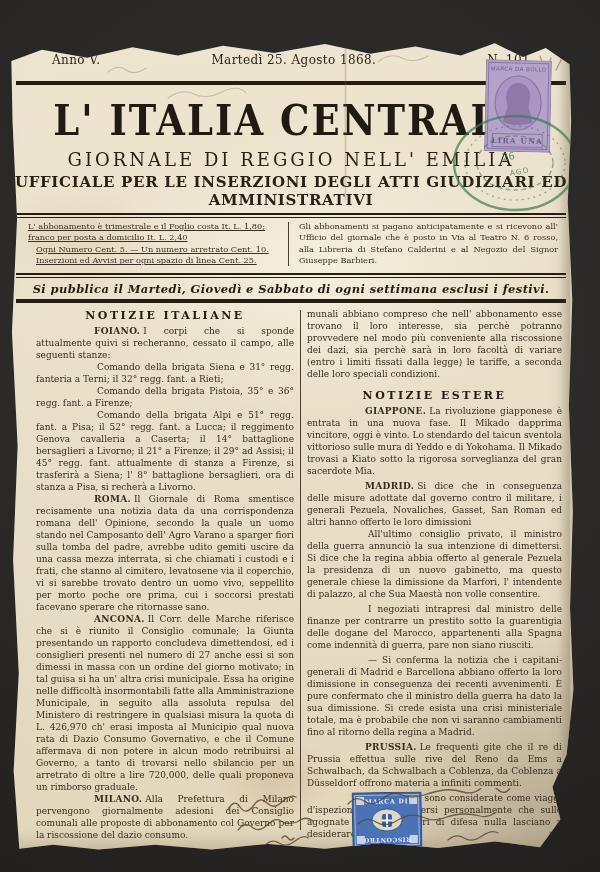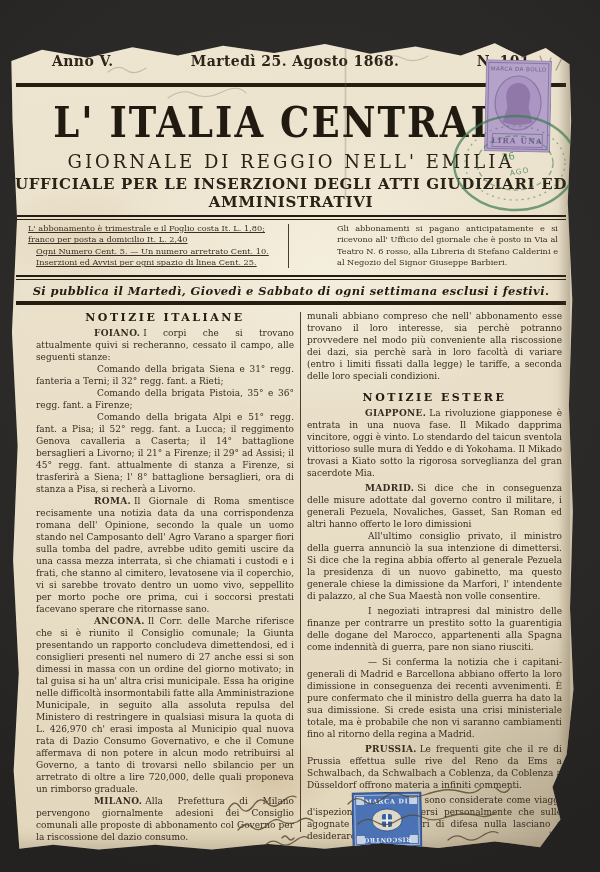--- a/index.html
+++ b/index.html
@@ -15,34 +15,34 @@
       radial-gradient(ellipse 300px 200px at 55% 28%, rgba(255,252,240,.5), transparent 75%),
       linear-gradient(174deg, #eee5d1 0%, #e8dec7 55%, #e2d6ba 100%);
     box-shadow: inset -6px -8px 18px rgba(80,65,45,.25), inset 4px 3px 12px rgba(255,255,250,.4);
     clip-path:polygon(0.6% 2.6%, 6% 1.2%, 14% 2.2%, 22% 0.9%, 30% 1.9%, 38% 0.7%, 47% 1.6%, 56% 0.5%, 64% 1.7%, 72% 0.8%, 80% 1.9%, 86% 0.4%, 91% 2.1%, 95% 1%, 99.2% 3%, 99.5% 10%, 98.9% 20%, 99.7% 32%, 99.1% 45%, 99.8% 58%, 99.3% 70%, 99.9% 80%, 98.7% 88%, 96.2% 92%, 97.6% 96%, 94% 99.4%, 86% 98.7%, 76% 99.5%, 66% 98.9%, 56% 99.6%, 46% 99%, 36% 99.7%, 26% 99.1%, 16% 99.7%, 8% 99.1%, 2% 99.6%, 1% 90%, 1.9% 78%, 0.9% 64%, 1.7% 50%, 0.7% 36%, 1.6% 22%, 0.8% 10%);}
   .crease-v{position:absolute;left:336px;top:0;width:3px;height:160px;
     background:linear-gradient(to right, transparent, rgba(120,100,70,.28), transparent);}
   .edge-shade{position:absolute;right:4px;top:0;width:12px;height:100%;
     background:linear-gradient(to right, transparent, rgba(110,90,60,.22));}
   
   .header-row{display:flex;justify-content:space-between;align-items:baseline;
-    padding:13px 44px 0 44px;font-size:14px;font-weight:bold;letter-spacing:.4px;color:#2d241a;}
+    padding:13px 44px 0 44px;font-size:12px;font-weight:normal;letter-spacing:.4px;color:#2d241a;}
   .rule-thick{height:4px;background:#261d12;margin:14px 8px 0 8px;}
   .masthead-title{margin:4px 0 0 0;text-align:center;font-size:37px;font-weight:bold;
     letter-spacing:2px;color:#211a11;transform:scaleY(1.18);transform-origin:top center;line-height:52px;}
   .masthead-subtitle{margin:8px 0 0 0;text-align:center;font-size:18px;font-weight:normal;
     letter-spacing:3px;color:#2b2217;}
   .masthead-tagline{margin:3px 0 0 0;text-align:center;font-size:15px;font-weight:bold;
     letter-spacing:.7px;color:#2b2217;}
   .rule-double{margin:4px 8px 0 8px;border-top:2px solid #261d12;border-bottom:1px solid #261d12;height:2px;}
   
   .sub-block{display:flex;padding:3px 16px 2px 20px;font-size:8.2px;line-height:11.4px;color:#3b3023;}
   .sub-left{width:250px;padding-right:8px;text-decoration:underline;}
   .sub-div{width:1px;background:#4a3e2f;margin:1px 2px;}
-  .sub-right{flex:1;padding-left:8px;text-align:justify;margin-left:38px;}
+  .sub-right{flex:1;padding-left:8px;text-align:justify;}
   .sub-ind{text-indent:8px;}
   
   .pub-band{text-align:center;font-size:11.5px;font-weight:bold;font-style:italic;
     letter-spacing:.4px;padding:4px 0 3px 0;color:#241c12;}
   .rule-thick2{height:3px;background:#261d12;margin:0 8px;border-bottom:1px solid #261d12;}
   
   .body-cols{display:flex;padding:5px 12px 0 28px;height:532px;overflow:hidden;}
   .col-l{width:258px;}
   .col-div{width:1px;background:#4a3e2f;margin:2px 6px 10px 6px;}
   .col-r{flex:1;}
@@ -99,21 +99,21 @@
       <div class="sub-right">Gli abbonamenti si pagano anticipatamente e si ricevono all' Ufficio del giornale che è posto in Via al Teatro N. 6 rosso, alla Libreria di Stefano Calderini e al Negozio del Signor Giuseppe Barbieri.</div>
     </div>
     <div class="rule-double"></div>
 
     <div class="pub-band">Si pubblica il Martedì, Giovedì e Sabbato di ogni settimana esclusi i festivi.</div>
     <div class="rule-thick2"></div>
 
     <div class="body-cols">
       <div class="col-l">
         <h3 class="section-title">NOTIZIE ITALIANE</h3>
-        <p class="para"><b class="lead">FOIANO.</b><span>I corpi che si trovano attualmente quivi si recheranno, cessato il campo, alle seguenti stanze:</span></p>
+        <p class="para"><b class="lead">FOIANO.</b><span>I corpi che si sponde attualmente quivi si recheranno, cessato il campo, alle seguenti stanze:</span></p>
         <p class="para"><b class="lead"></b><span>Comando della brigata Siena e 31° regg. fanteria a Terni; il 32° regg. fant. a Rieti;</span></p>
         <p class="para"><b class="lead"></b><span>Comando della brigata Pistoia, 35° e 36° regg. fant. a Firenze;</span></p>
         <p class="para"><b class="lead"></b><span>Comando della brigata Alpi e 51° regg. fant. a Pisa; il 52° regg. fant. a Lucca; il reggimento Genova cavalleria a Caserta; il 14° battaglione bersaglieri a Livorno; il 21° a Firenze; il 29° ad Assisi; il 45° regg. fant. attualmente di stanza a Firenze, si trasferirà a Siena; l' 8° battaglione bersaglieri, ora di stanza a Pisa, si recherà a Livorno.</span></p>
         <p class="para"><b class="lead">ROMA.</b><span>Il Giornale di Roma smentisce recisamente una notizia data da una corrispondenza romana dell' Opinione, secondo la quale un uomo stando nel Camposanto dell' Agro Varano a sparger fiori sulla tomba del padre, avrebbe udito gemiti uscire da una cassa mezza interrata, sì che chiamati i custodi e i frati, che stanno al cimitero, levatosene via il coperchio, vi si sarebbe trovato dentro un uomo vivo, seppellito per morto poche ore prima, cui i soccorsi prestati facevano sperare che ritornasse sano.</span></p>
         <p class="para"><b class="lead">ANCONA.</b><span>Il Corr. delle Marche riferisce che si è riunito il Consiglio comunale; la Giunta presentando un rapporto concludeva dimettendosi, ed i consiglieri presenti nel numero di 27 anche essi si son dimessi in massa con un ordine del giorno motivato; in tal guisa si ha un' altra crisi municipale. Essa ha origine nelle difficoltà insormontabili fatte alla Amministrazione Municipale, in seguito alla assoluta repulsa del Ministero di restringere in qualsiasi misura la quota di L. 426,970 ch' erasi imposta al Municipio qual nuova rata di Dazio Consumo Governativo, e che il Comune affermava di non potere in alcun modo retribuirsi al Governo, a tanto di trovarsi nello sbilancio per un arretrato di oltre a lire 720,000, delle quali proponeva un rimborso graduale.</span></p>
         <p class="para"><b class="lead">MILANO.</b><span>Alla Prefettura di Milano pervengono giornalmente adesioni dei Consiglio comunali alle proposte di abbonamento col Governo per la riscossione del dazio consumo.</span></p>
         <p class="para gap"><b class="lead"></b><span>Questo fatto dimostra come le amministrazioni co-</span></p>
       </div>
       <div class="col-div"></div>
       <div class="col-r">

